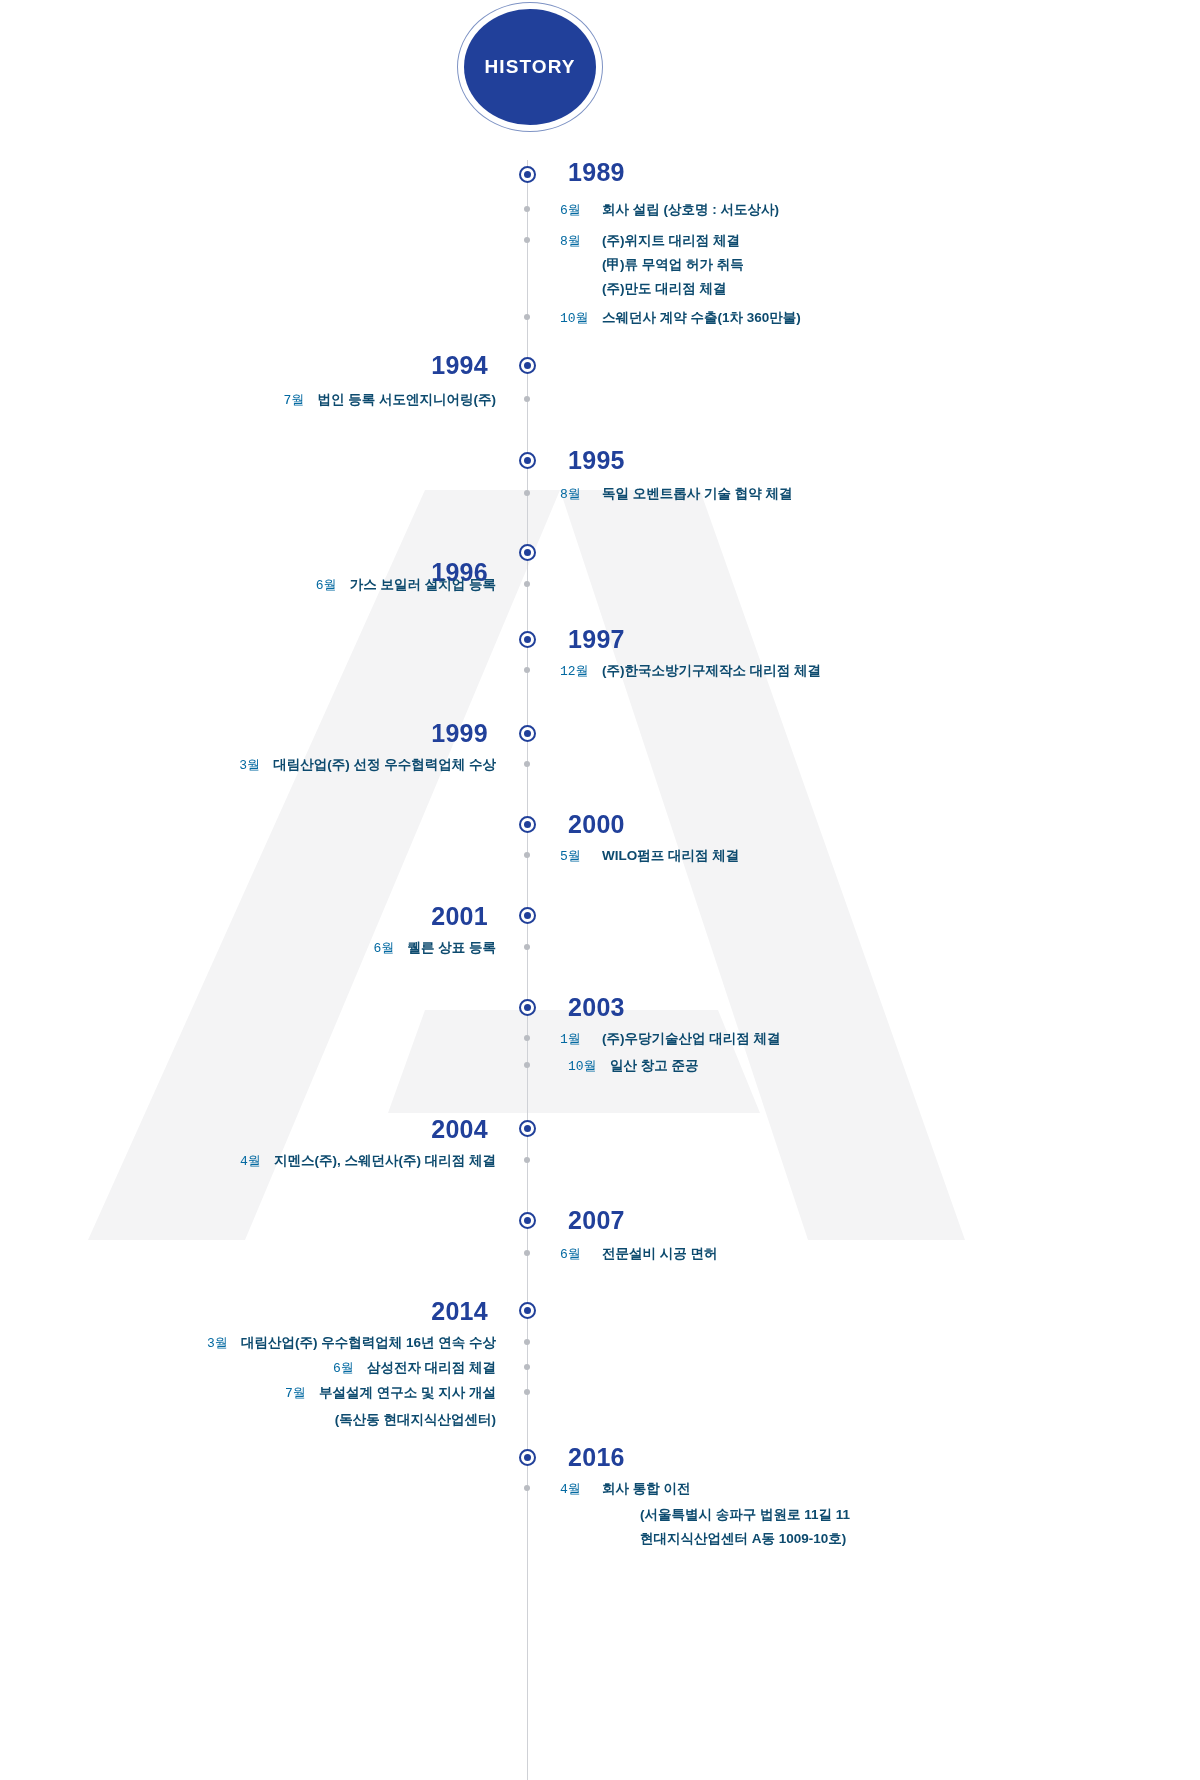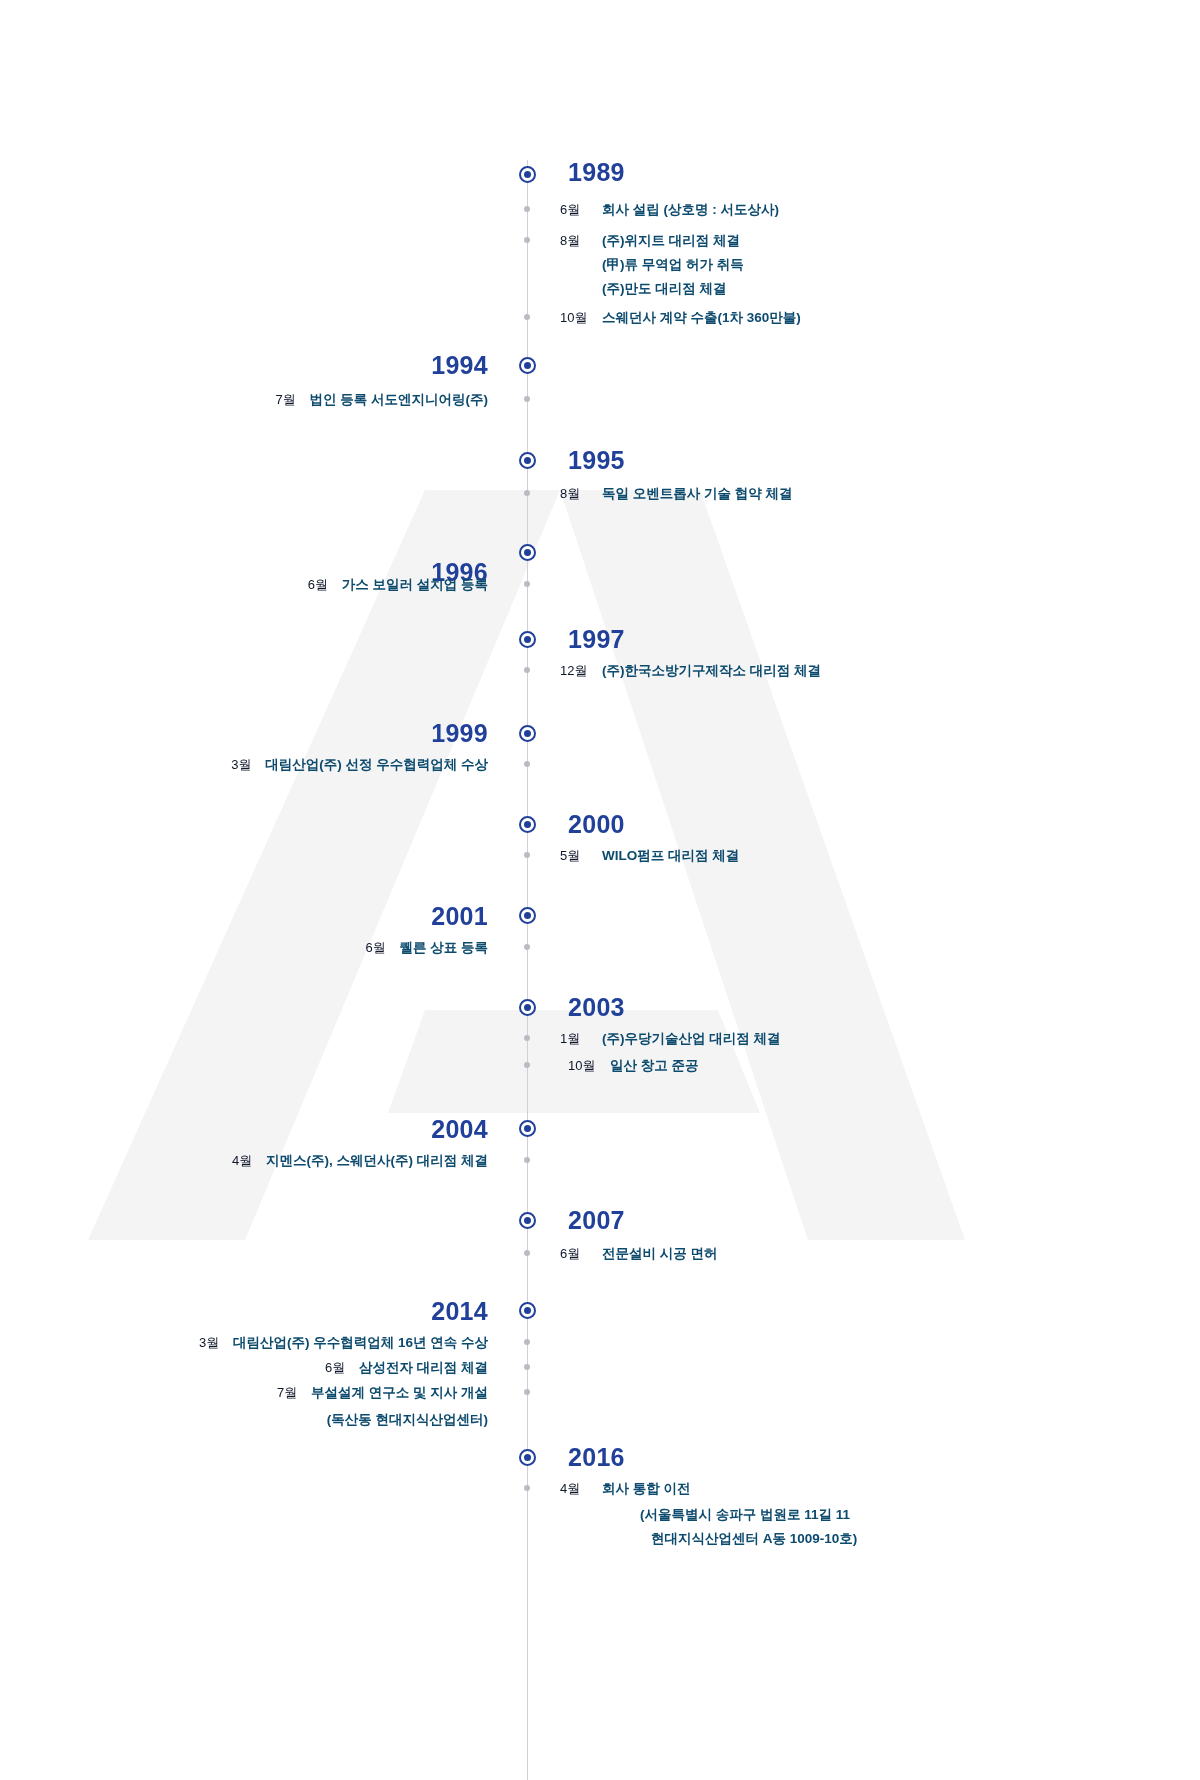--- a/index.html
+++ b/index.html
@@ -118,41 +118,42 @@
 
   
   .evt {
     position: absolute;
     font-size: 13.5px;
     line-height: 1;
     white-space: nowrap;
     color: #2b2b2f;
   }
   .evt .mon {
-    color: #0f172a;
+    color: #0369a1;
     font-weight: normal;
     font-size: 13px;
+    font-family: Liberation Mono, monospace;
   }
   .evt .txt {
     color: #0c4a6e;
     font-weight: bold;
   }
 
   
   .evt.right { left: 560px; }
   .evt.right .mon {
     display: inline-block;
     width: 42px;
     text-align: left;
   }
   .evt.right.cont .mon { visibility: hidden; }
 
   
   .evt.left {
-    left: 0;
+    left: 8px;
     width: 488px;
     text-align: right;
   }
   .evt.left .mon {
     display: inline-block;
     width: 34px;
     text-align: left;
   }
   .evt.left .txt { display: inline-block; text-align: left; }
   .evt.left.cont .mon { visibility: hidden; }
@@ -168,20 +169,26 @@
       <polygon points="425,490 560,490 245,1240 88,1240"></polygon>
 
       <polygon points="560,490 700,490 965,1240 808,1240"></polygon>
 
       <polygon points="425,1010 718,1010 760,1113 388,1113"></polygon>
     </g>
   </svg>
 
   <div id="spine"></div>
 
+  <div id="history-badge">
+    <div class="ring"></div>
+    <div class="disc">
+      <span>HISTORY</span>
+    </div>
+  </div>
 
   <div id="timeline-root">
       <div class="marker-big" style="top: 166px;"></div>
       <div class="year right" style="top: 160px;">1989</div>
       <div class="marker-small" style="top: 206px;"></div>
       <div class="evt right" style="top: 203px;"><span class="mon">6월</span><span class="txt">회사 설립 (상호명 : 서도상사)</span></div>
       <div class="marker-small" style="top: 237px;"></div>
       <div class="evt right" style="top: 234px;"><span class="mon">8월</span><span class="txt">(주)위지트 대리점 체결</span></div>
       <div class="evt right cont" style="top: 258px;"><span class="mon"></span><span class="txt">(甲)류 무역업 허가 취득</span></div>
       <div class="evt right cont" style="top: 282px;"><span class="mon"></span><span class="txt">(주)만도 대리점 체결</span></div>
@@ -236,16 +243,16 @@
       <div class="marker-small" style="top: 1364px;"></div>
       <div class="evt left" style="top: 1361px;"><span class="mon">6월</span><span class="txt">삼성전자 대리점 체결</span></div>
       <div class="marker-small" style="top: 1389px;"></div>
       <div class="evt left" style="top: 1386px;"><span class="mon">7월</span><span class="txt">부설설계 연구소 및 지사 개설</span></div>
       <div class="evt left cont" style="top: 1413px;"><span class="mon"></span><span class="txt">(독산동 현대지식산업센터)</span></div>
       <div class="marker-big" style="top: 1449px;"></div>
       <div class="year right" style="top: 1445px;">2016</div>
       <div class="marker-small" style="top: 1485px;"></div>
       <div class="evt right" style="top: 1482px;"><span class="mon">4월</span><span class="txt">회사 통합 이전</span></div>
       <div class="evt right cont" style="top: 1508px;"><span class="mon"></span><span class="txt" style="margin-left: 38px;">(서울특별시 송파구 법원로 11길 11</span></div>
-      <div class="evt right cont" style="top: 1532px;"><span class="mon"></span><span class="txt" style="margin-left: 49px;">현대지식산업센터 A동 1009-10호)</span></div>
+      <div class="evt right cont" style="top: 1532px;"><span class="mon"></span><span class="txt" style="margin-left: 38px;">현대지식산업센터 A동 1009-10호)</span></div>
     </div>
 
 </div>
 
 </body></html>

